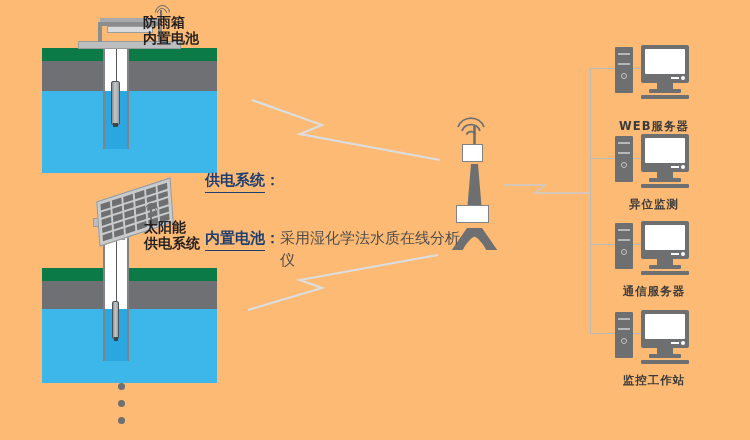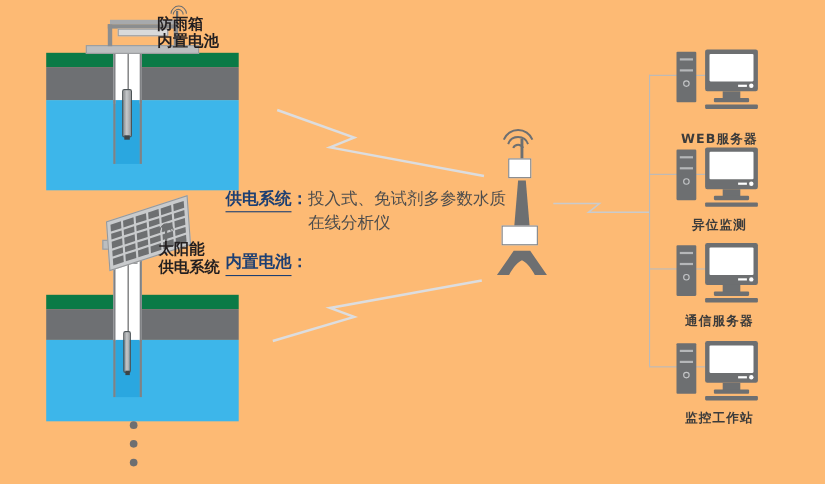--- a/index.html
+++ b/index.html
@@ -425,21 +425,21 @@
       <div class="crt-neck" style="left:42px; top:38px; width:16px; height:7px;"></div>
       <div class="crt-base" style="left:34px; top:44px; width:32px; height:4px;"></div>
       <div class="keyboard" style="left:26px; top:50px; width:48px; height:4px;"></div>
     </div>
     <div class="node-label" style="left:-1px; top:63px; width:80px;text-align:center;">监控工作站</div>
   </div>
 
   <div class="anno-row" style="left:205px; top:170px;">
     <span class="anno-key">供电系统</span>
     <span class="anno-colon">：</span>
-    <span class="anno-val">投入式、免试剂多参数水质在线分析仪</span>
   </div>
 
   <div class="anno-row" style="left:205px; top:228px;">
     <span class="anno-key">内置电池</span>
     <span class="anno-colon">：</span>
+    <span class="anno-val">采用湿化学法水质在线分析仪</span>
   </div>
 
 </div>
 
 </body></html>

